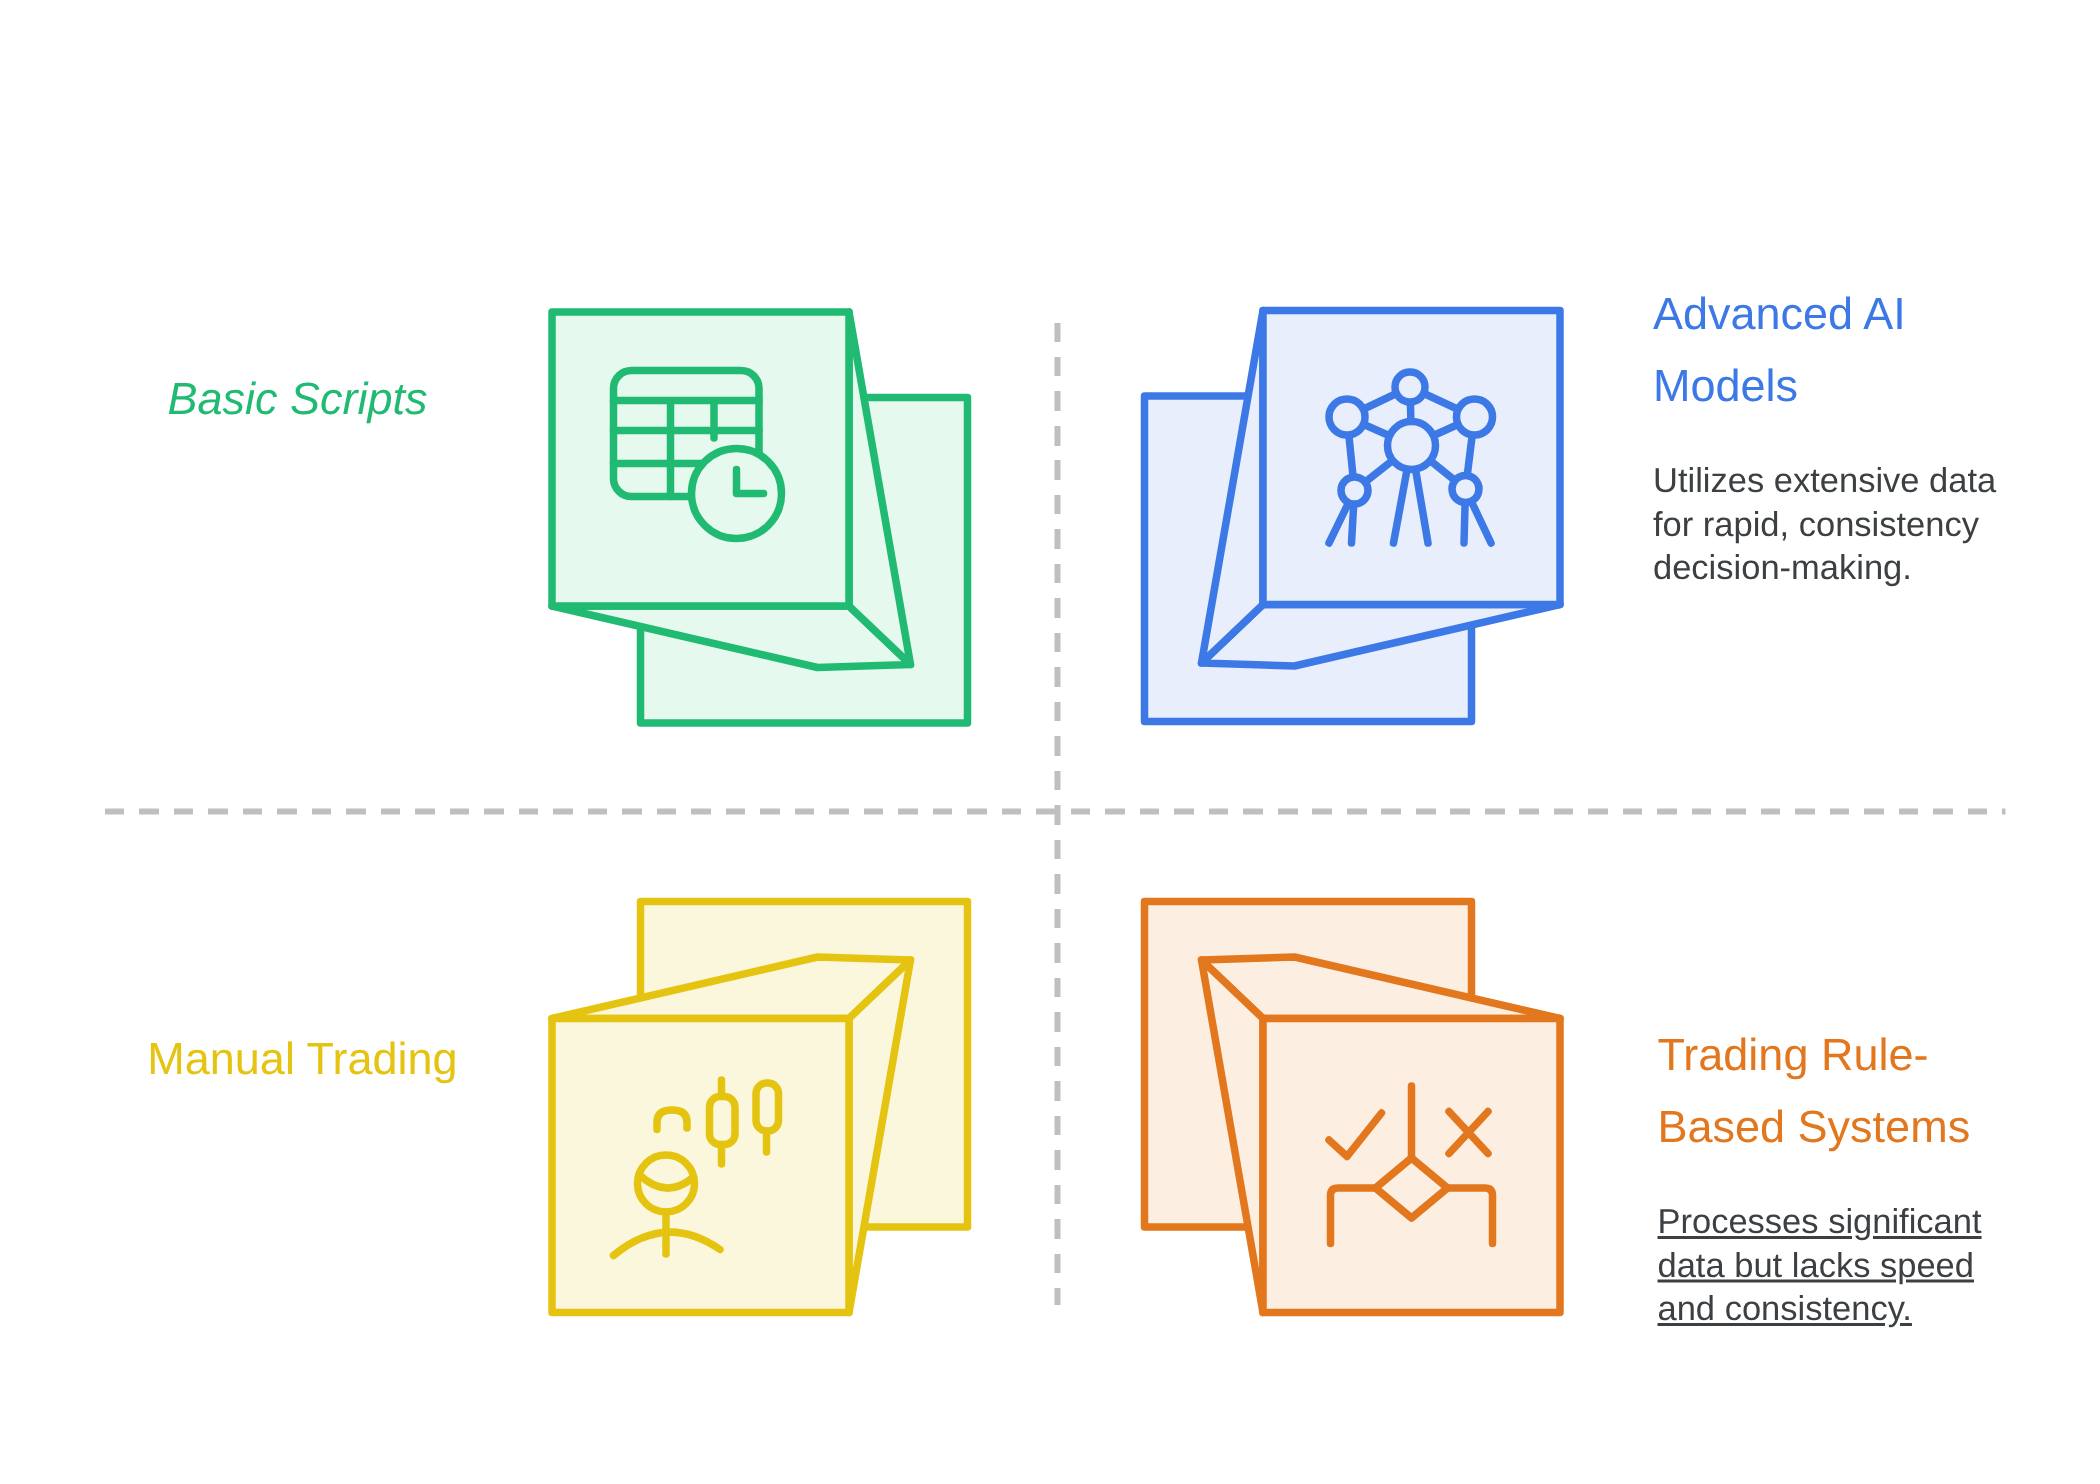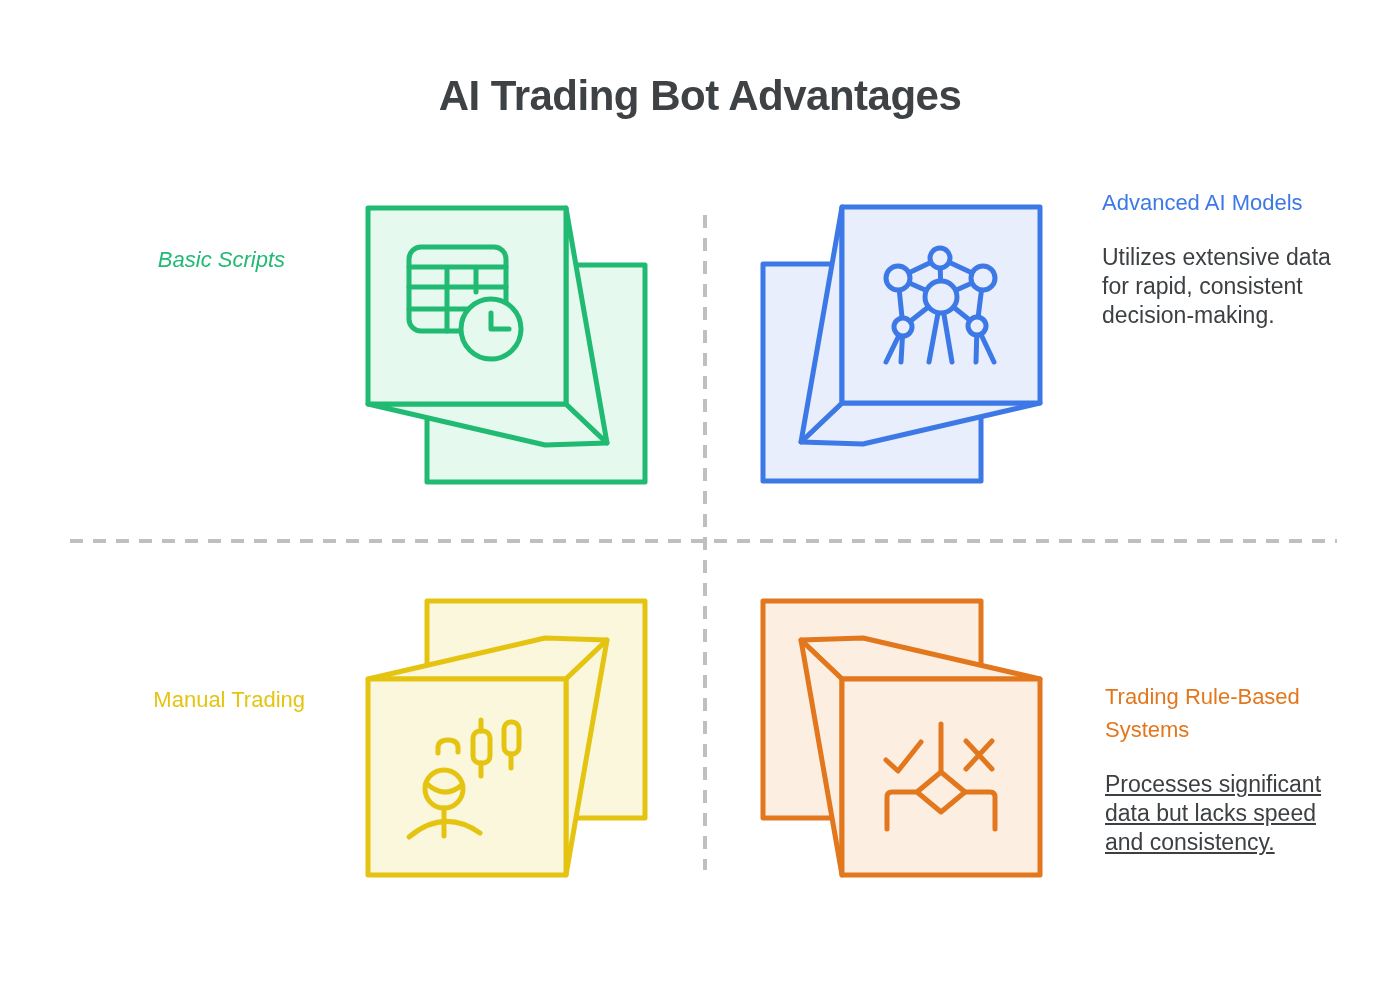--- a/index.html
+++ b/index.html
@@ -16,35 +16,34 @@
   .divider-h{
     position:absolute;left:70px;top:539px;width:1267px;height:4px;
     background:repeating-linear-gradient(90deg,var(--divider) 0 13px,transparent 13px 23px);
   }
   .divider-v{
     position:absolute;left:703px;top:215px;width:4px;height:655px;
     background:repeating-linear-gradient(180deg,var(--divider) 0 13px,transparent 13px 23px);
   }
   .quadrant{position:absolute;left:0;top:0;width:0;height:0;overflow:visible;}
   .textblock{position:absolute;}
-  .textblock .heading{font-size:22px;line-height:33px;color:var(--accent);}
+  .textblock .heading{font-size:30px;line-height:48px;color:var(--accent);}
   .textblock .desc{font-size:23px;line-height:29px;color:#3c4043;}
   .align-right{text-align:right;}
   .align-left{text-align:left;}
   .cube{position:absolute;width:281px;height:278px;overflow:visible;}
   .face{fill:var(--fill);stroke:var(--accent);stroke-width:5;stroke-linejoin:round;}
   .glyph path,.glyph rect,.glyph circle{fill:none;stroke:var(--accent);stroke-width:5;stroke-linecap:round;stroke-linejoin:round;}
   .glyph .node{fill:var(--fill);}
 </style>
 </head>
 <body style="--divider: #bfbfbf;">
 
 <div class="page">
 
-  <div class="title" style="color: rgb(63, 66, 69);">AI Trading Bot Advantages</div>
 
   <div class="divider-h"></div>
   <div class="divider-v"></div>
 
   <div class="quadrant" style="--accent: #21ba72; --fill: #e5f9ee;">
     <div class="textblock align-right" style="left:60px;top:243px;width:247px;font-style:italic;">
       <div class="heading" style="padding-right:22px;">Basic Scripts</div>
     </div>
     <svg class="cube" style="left:366px;top:206px;" viewBox="0 0 281 278">
       <g>
@@ -75,21 +74,21 @@
         <circle class="node" cx="99" cy="92" r="16"></circle>
         <circle class="node" cx="98" cy="53" r="10"></circle>
         <circle class="node" cx="56" cy="73" r="12"></circle>
         <circle class="node" cx="141" cy="73" r="12"></circle>
         <circle class="node" cx="61" cy="122" r="9"></circle>
         <circle class="node" cx="135" cy="121" r="9"></circle>
       </g>
     </svg>
     <div class="textblock align-left" style="left:1102px;top:186px;width:234px;">
       <div class="heading">Advanced AI Models</div>
-      <div class="desc" style="margin-top:24px;">Utilizes extensive data for rapid, consistent decision-making.</div>
+      <div class="desc" style="margin-top:24px;">Utilizes extensive data for rapid, consistency decision-making.</div>
     </div>
   </div>
 
   <div class="quadrant" style="--accent: #e5c411; --fill: #fbf7dc;">
     <div class="textblock align-right" style="left:73px;top:683px;width:232px;">
       <div class="heading">Manual Trading</div>
     </div>
     <svg class="cube" style="left:366px;top:599px;" viewBox="0 0 281 278">
       <g transform="translate(0,278) scale(1,-1)">
         <rect class="face" x="61" y="59" width="218" height="217"></rect>

